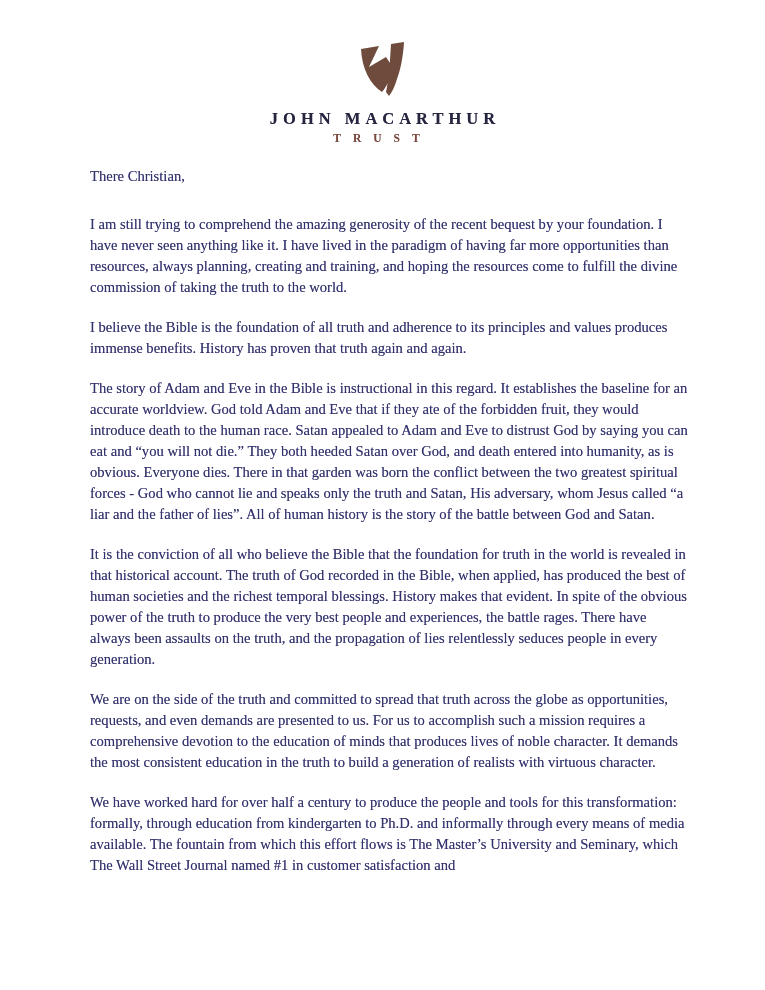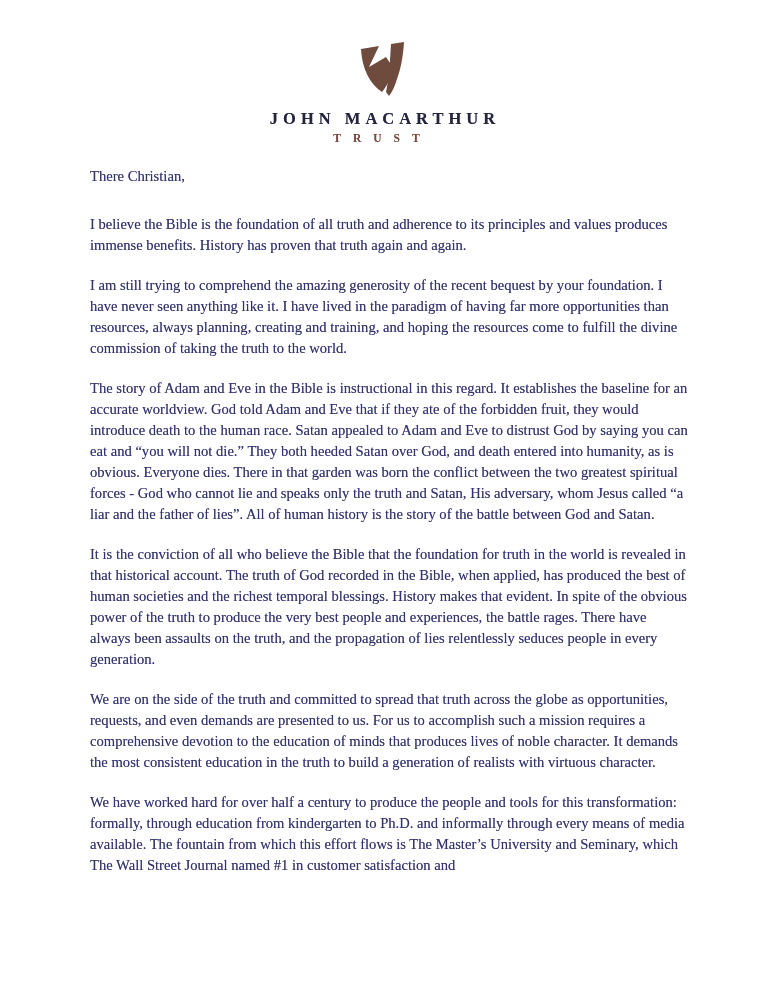--- a/index.html
+++ b/index.html
@@ -83,22 +83,22 @@
       <path class="logo-fill" d="M1,8 L19,5 L9,26 L26,16 L32,25 C33,33 28,44 22,51 C10,43 2,28 1,8 Z" fill="#6e4b3d"></path>
       <path class="logo-fill" d="M31,3 L44,1 C43,18 40,30 37,38 C35,45 32,51 29,55 L26,51 C29,38 30,20 31,3 Z" fill="#6e4b3d"></path>
     </svg>
     <div class="org-name">JOHN MACARTHUR</div>
     <div class="org-sub">TRUST</div>
   </div>
 
   <div class="letter">
     <p class="salutation">There Christian,</p>
     <div id="paragraphs">
+        <p class="para">I am still trying to comprehend the amazing generosity of the recent bequest by your foundation. I have never seen anything like it. I have lived in the paradigm of having far more opportunities than resources, always planning, creating and training, and hoping the resources come to fulfill the divine commission of taking the truth to the world.</p>
         <p class="para">I believe the Bible is the foundation of all truth and adherence to its principles and values produces immense benefits. History has proven that truth again and again.</p>
-        <p class="para">I am still trying to comprehend the amazing generosity of the recent bequest by your foundation. I have never seen anything like it. I have lived in the paradigm of having far more opportunities than resources, always planning, creating and training, and hoping the resources come to fulfill the divine commission of taking the truth to the world.</p>
         <p class="para">The story of Adam and Eve in the Bible is instructional in this regard. It establishes the baseline for an accurate worldview. God told Adam and Eve that if they ate of the forbidden fruit, they would introduce death to the human race. Satan appealed to Adam and Eve to distrust God by saying you can eat and “you will not die.” They both heeded Satan over God, and death entered into humanity, as is obvious. Everyone dies. There in that garden was born the conflict between the two greatest spiritual forces - God who cannot lie and speaks only the truth and Satan, His adversary, whom Jesus called “a liar and the father of lies”. All of human history is the story of the battle between God and Satan.</p>
         <p class="para">It is the conviction of all who believe the Bible that the foundation for truth in the world is revealed in that historical account. The truth of God recorded in the Bible, when applied, has produced the best of human societies and the richest temporal blessings. History makes that evident. In spite of the obvious power of the truth to produce the very best people and experiences, the battle rages. There have always been assaults on the truth, and the propagation of lies relentlessly seduces people in every generation.</p>
         <p class="para">We are on the side of the truth and committed to spread that truth across the globe as opportunities, requests, and even demands are presented to us. For us to accomplish such a mission requires a comprehensive devotion to the education of minds that produces lives of noble character. It demands the most consistent education in the truth to build a generation of realists with virtuous character.</p>
         <p class="para">We have worked hard for over half a century to produce the people and tools for this transformation: formally, through education from kindergarten to Ph.D. and informally through every means of media available. The fountain from which this effort flows is The Master’s University and Seminary, which The Wall Street Journal named #1 in customer satisfaction and</p>
       </div>
   </div>
 
   <div class="scan-artifact"></div>
 
 </div>

